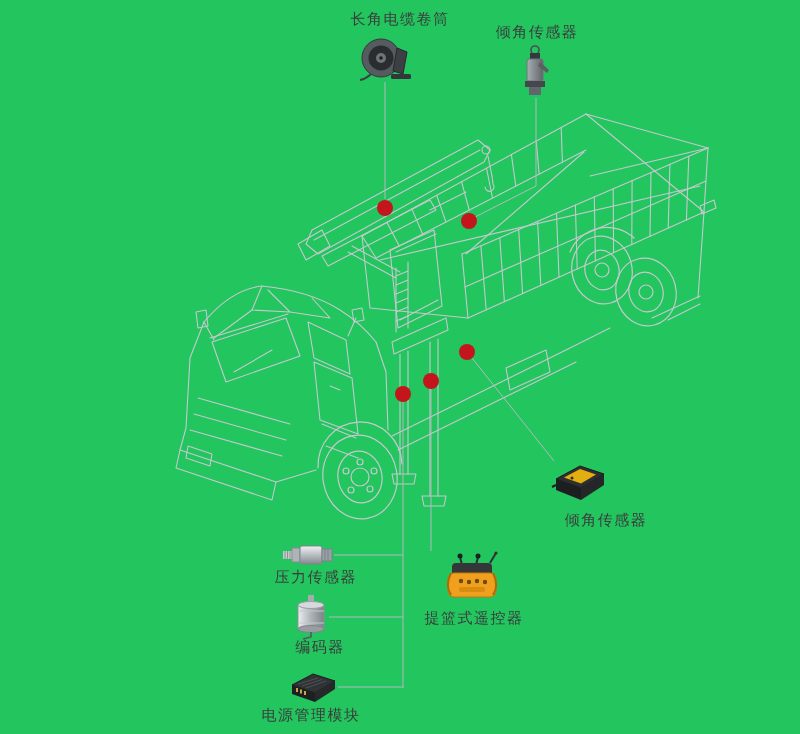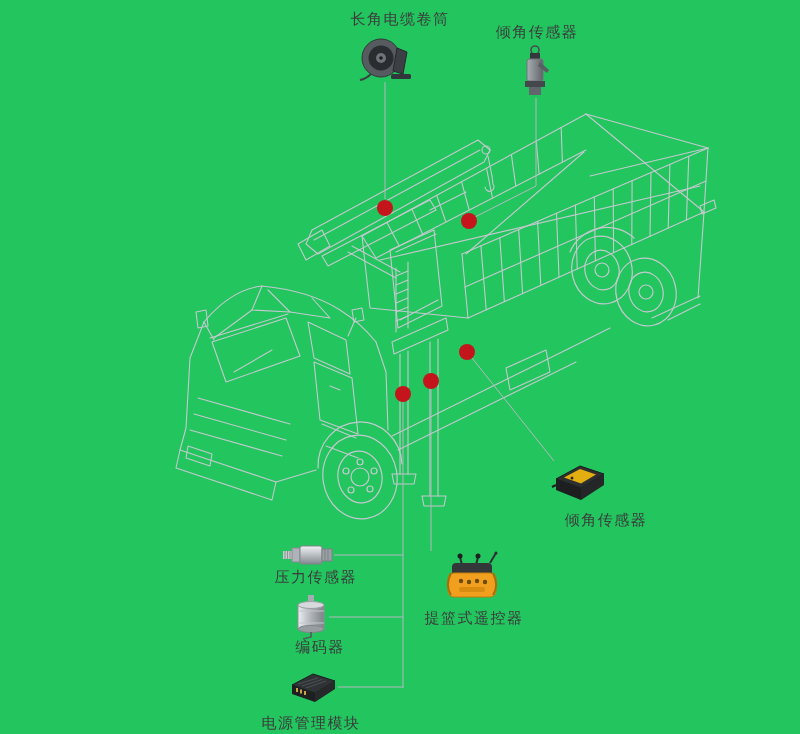--- a/index.html
+++ b/index.html
@@ -309,15 +309,15 @@
       </g>
     </svg>
   </div>
 
   <div class="label" style="left:342px; top:10px;  width:116px;">长角电缆卷筒</div>
   <div class="label" style="left:489px; top:23px;  width:96px;">倾角传感器</div>
   <div class="label" style="left:556px; top:511px; width:100px;">倾角传感器</div>
   <div class="label" style="left:257px; top:568px; width:100px;text-align:right;">压力传感器</div>
   <div class="label" style="left:414px; top:609px; width:120px;">提篮式遥控器</div>
   <div class="label" style="left:280px; top:638px; width:80px;">编码器</div>
-  <div class="label" style="left:251px; top:706px; width:120px;margin-top:8px;">电源管理模块</div>
+  <div class="label" style="left:251px; top:706px; width:120px;">电源管理模块</div>
 
 </div>
 
 </body></html>

